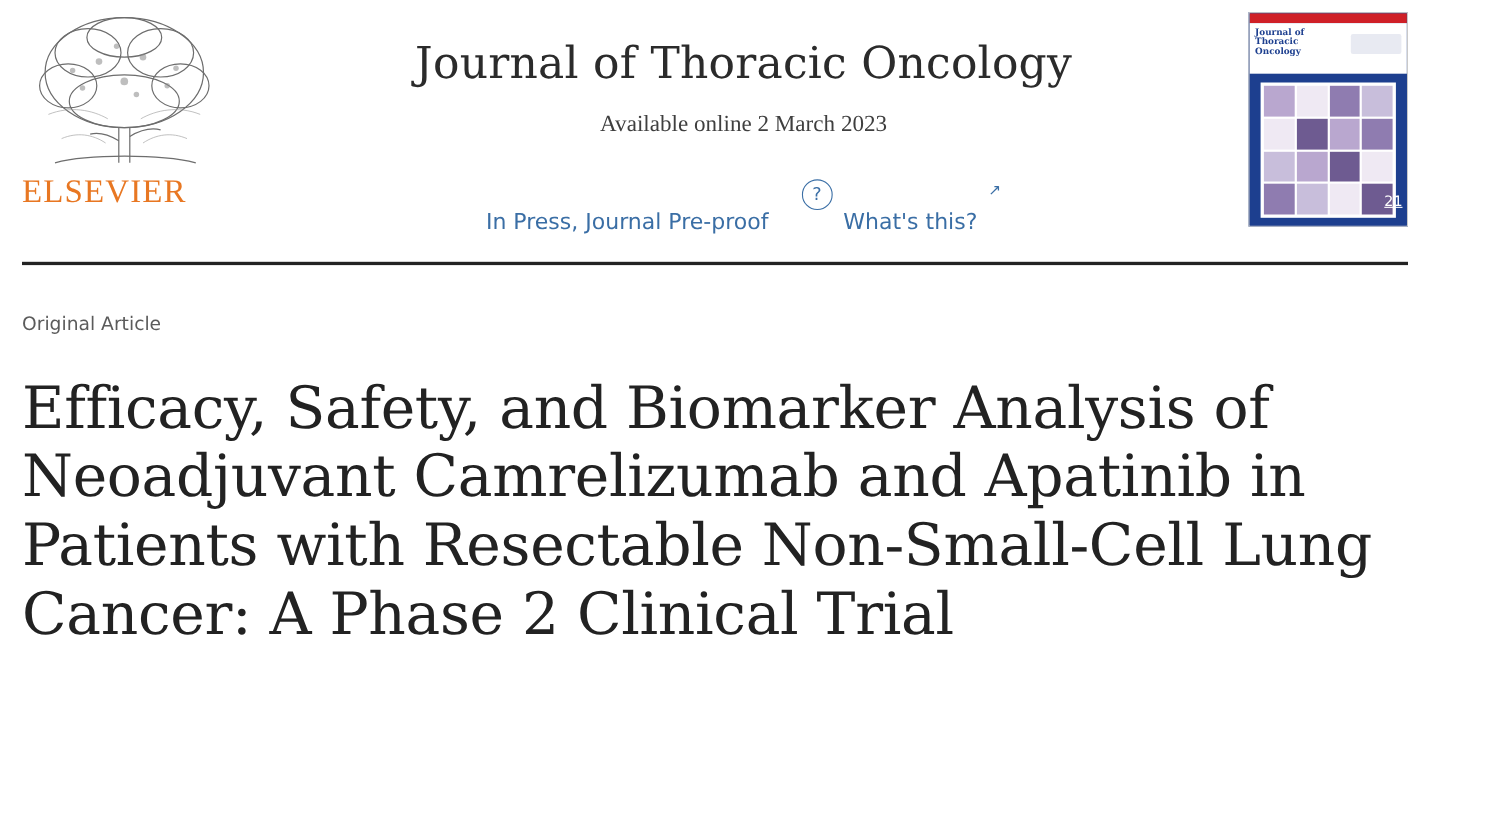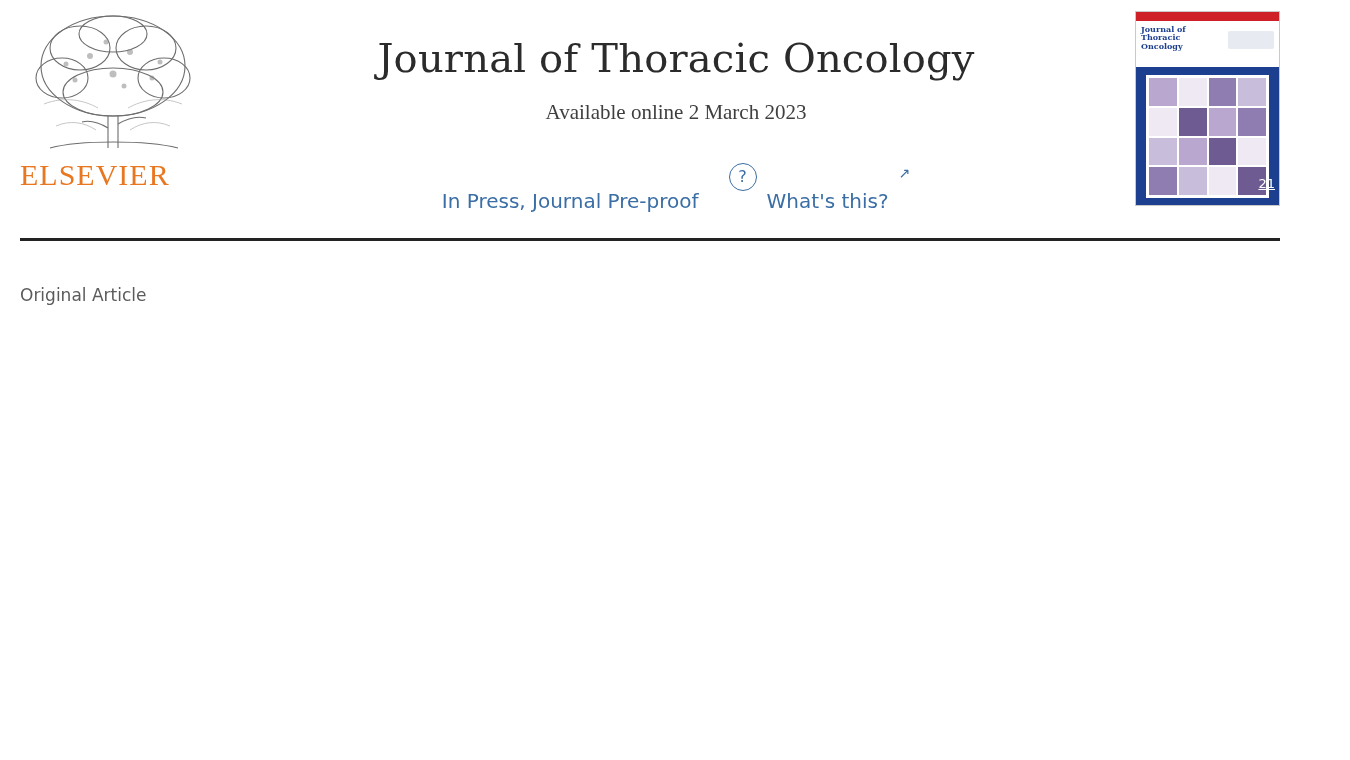--- a/index.html
+++ b/index.html
@@ -318,15 +318,16 @@
         </div>
         <div class="cover-pagenum">21</div>
       </div>
     </div>
 
     <div class="header-rule"></div>
   </div>
 
   <div class="article">
     <div class="article-type">Original Article</div>
+    <h1 class="article-title">Efficacy, Safety, and Biomarker Analysis of Neoadjuvant Camrelizumab and Apatinib in Patients with Resectable Non-Small-Cell Lung Cancer: A Phase 2 Clinical Trial</h1>
   </div>
 
 </div>
 
 </body></html>

